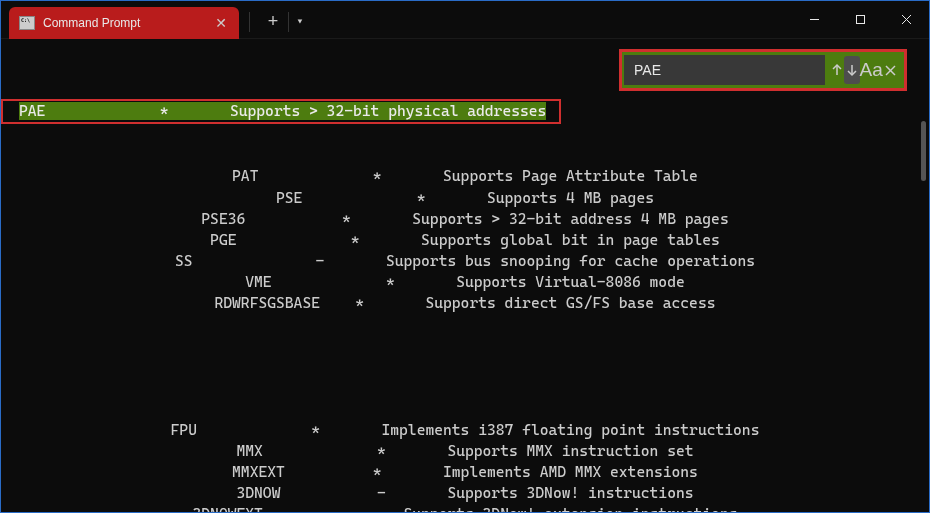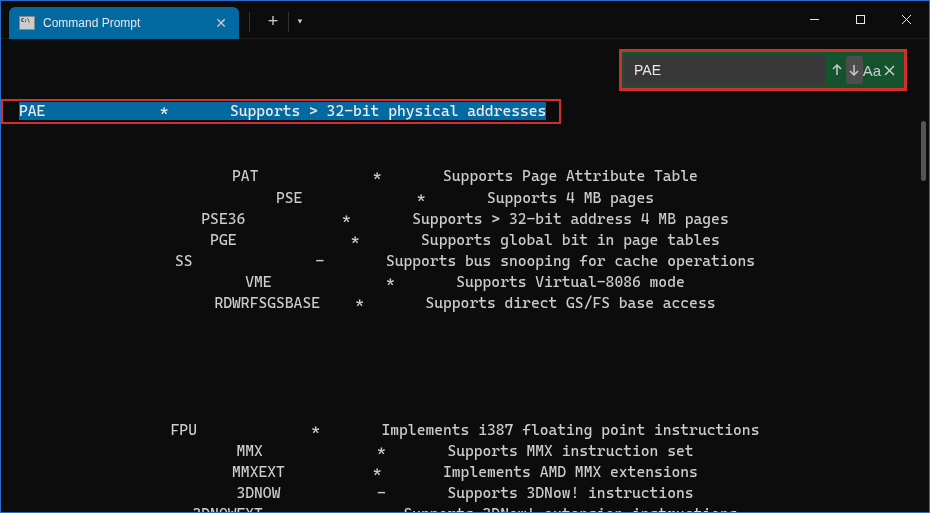--- a/index.html
+++ b/index.html
@@ -15,21 +15,21 @@
     .titlebar {
       height: 38px;
       background: #0c0c0c;
       display: flex;
       align-items: center;
       border-bottom: 1px solid #1a1a1a;
     }
     .tab {
       display: flex;
       align-items: center;
-      background: #0369a1;
+      background: #b91c1c;
       height: 32px;
       margin-left: 8px;
       margin-top: 6px;
       padding: 0 10px;
       border-radius: 6px 6px 0 0;
       color: #e8e8e8;
       font-family: 'Segoe UI', sans-serif;
       font-size: 12px;
       gap: 8px;
       width: 230px;
@@ -116,31 +116,31 @@
     }
     .row { display: block; text-align: center; }
     .highlight-row {
       position: relative;
       left: -16px;
       padding-left: 16px;
       width: 560px;
       border: 2px solid #d02f2f;
     }
     .highlight-row .hl-text {
-      background: #0369a1;
+      background: #4d7c0f;
       color: #eaeaea;
     }
     .blank { height: 21.1px; }
     .find-box {
       position: absolute;
       top: 48px;
       right: 22px;
       width: 288px;
       height: 42px;
-      background: #14532d;
+      background: #4d7c0f;
       border: 3px solid #d02f2f;
       display: flex;
       align-items: center;
       padding: 0 6px 0 2px;
       font-family: 'Segoe UI', sans-serif;
     }
     .find-input {
       flex: 1;
       background: #383838;
       height: 30px;
@@ -154,21 +154,21 @@
     }
     .find-btn {
       width: 28px;
       height: 28px;
       display: flex;
       align-items: center;
       justify-content: center;
       color: #ccc;
       cursor: pointer;
       border-radius: 3px;
-      font-size: 15px;
+      font-size: 19px;
     }
     .find-btn.active {
       background: #4d4d4d;
     }
     .find-btn svg { stroke: #ccc; fill: none; stroke-width: 1.5; }
     .scroll-indicator {
       position: absolute;
       right: 3px;
       top: 120px;
       width: 5px;

